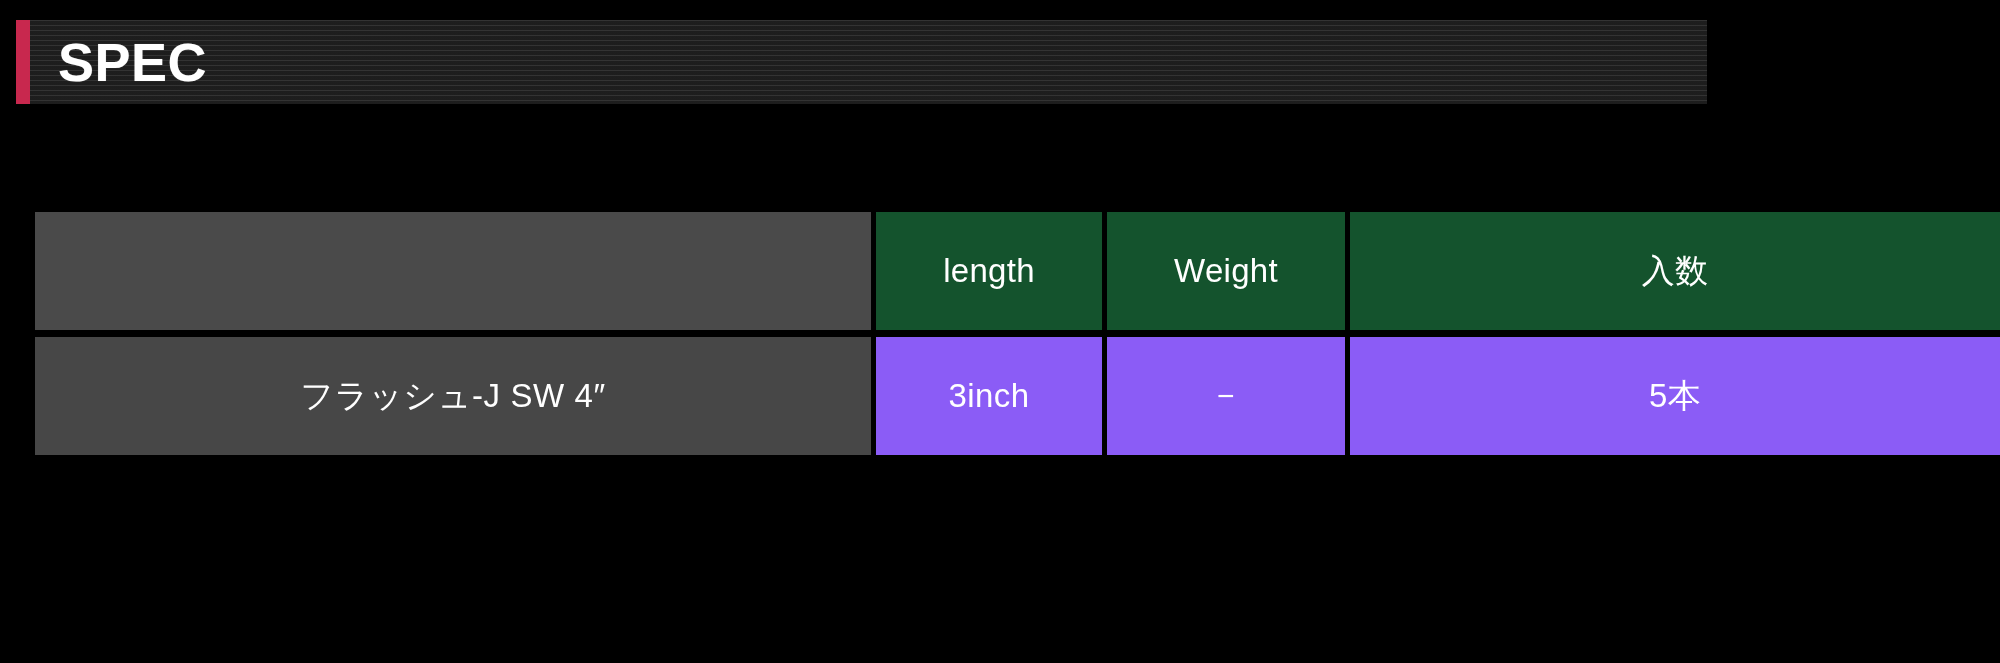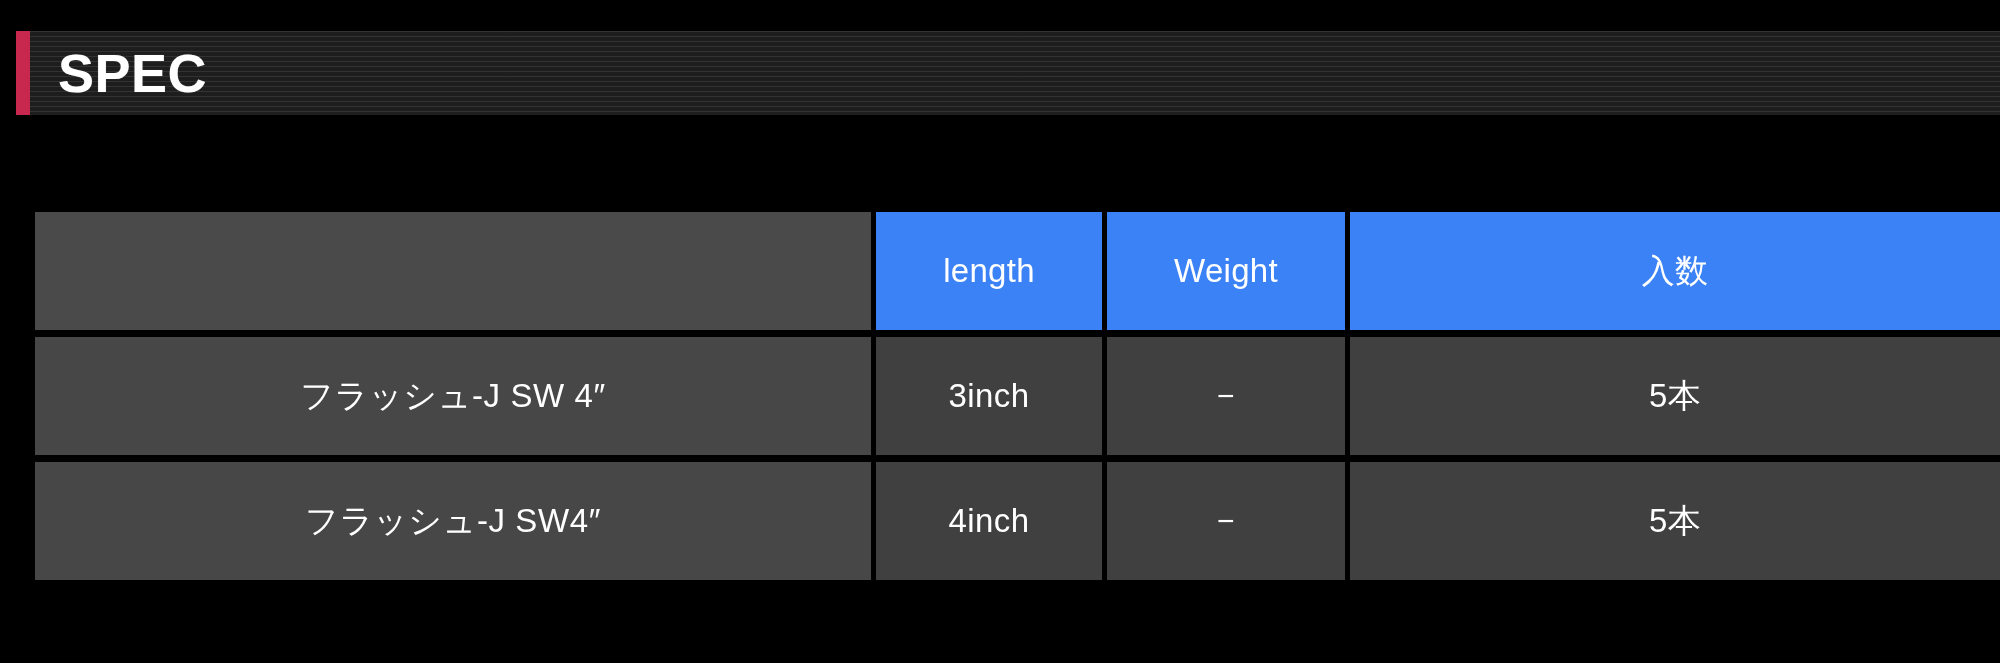--- a/index.html
+++ b/index.html
@@ -23,33 +23,32 @@
     width: 2000px;
     height: 663px;
     background: #000000;
   }
 
   
   .spec-band {
     position: absolute;
     left: 16px;
     top: 20px;
-    width: 1984px;
+    width: 1691px;
     height: 84px;
     display: flex;
     align-items: center;
     background-color: #2a2a2a;
     background-image: repeating-linear-gradient(
       to bottom,
       rgba(255,255,255,0.045) 0px,
       rgba(255,255,255,0.045) 1px,
       rgba(0,0,0,0.30) 1px,
       rgba(0,0,0,0.30) 5px
     );
-    margin-top: 11px;
   }
 
   .spec-accent {
     width: 14px;
     height: 84px;
     flex: 0 0 14px;
     background: #c8284e;
   }
 
   .spec-title {
@@ -87,39 +86,39 @@
   }
 
   
   col.col-name   { width: 836px; }
   col.col-length { width: 226px; }
   col.col-weight { width: 238px; }
   col.col-qty    { width: 650px; }
 
   
   .hdr-cell {
-    background: #3b82f6;
+    background: #14532d;
     color: #ffffff;
     font-size: 33px;
     font-weight: 400;
     letter-spacing: 0.3px;
   }
   .hdr-blank { background: #4a4a4a; }
 
   
   .name-cell {
     background: #474747;
     color: #ffffff;
     font-size: 33px;
     letter-spacing: 0.6px;
   }
 
   
   .val-cell {
-    background: #404040;
+    background: #8b5cf6;
     color: #ffffff;
     font-size: 33px;
     letter-spacing: 0.4px;
   }
 
   .dash { font-size: 30px; }
 </style>
 </head>
 <body>
 
@@ -146,23 +145,17 @@
           <th class="hdr-cell">入数</th>
         </tr>
       </thead>
       <tbody>
         <tr>
           <td class="name-cell">フラッシュ-J SW 4″</td>
           <td class="val-cell">3inch</td>
           <td class="val-cell dash">−</td>
           <td class="val-cell">5本</td>
         </tr>
-        <tr>
-          <td class="name-cell">フラッシュ-J SW4″</td>
-          <td class="val-cell">4inch</td>
-          <td class="val-cell dash">−</td>
-          <td class="val-cell">5本</td>
-        </tr>
       </tbody>
     </table>
   </div>
 
 </div>
 
 </body></html>

